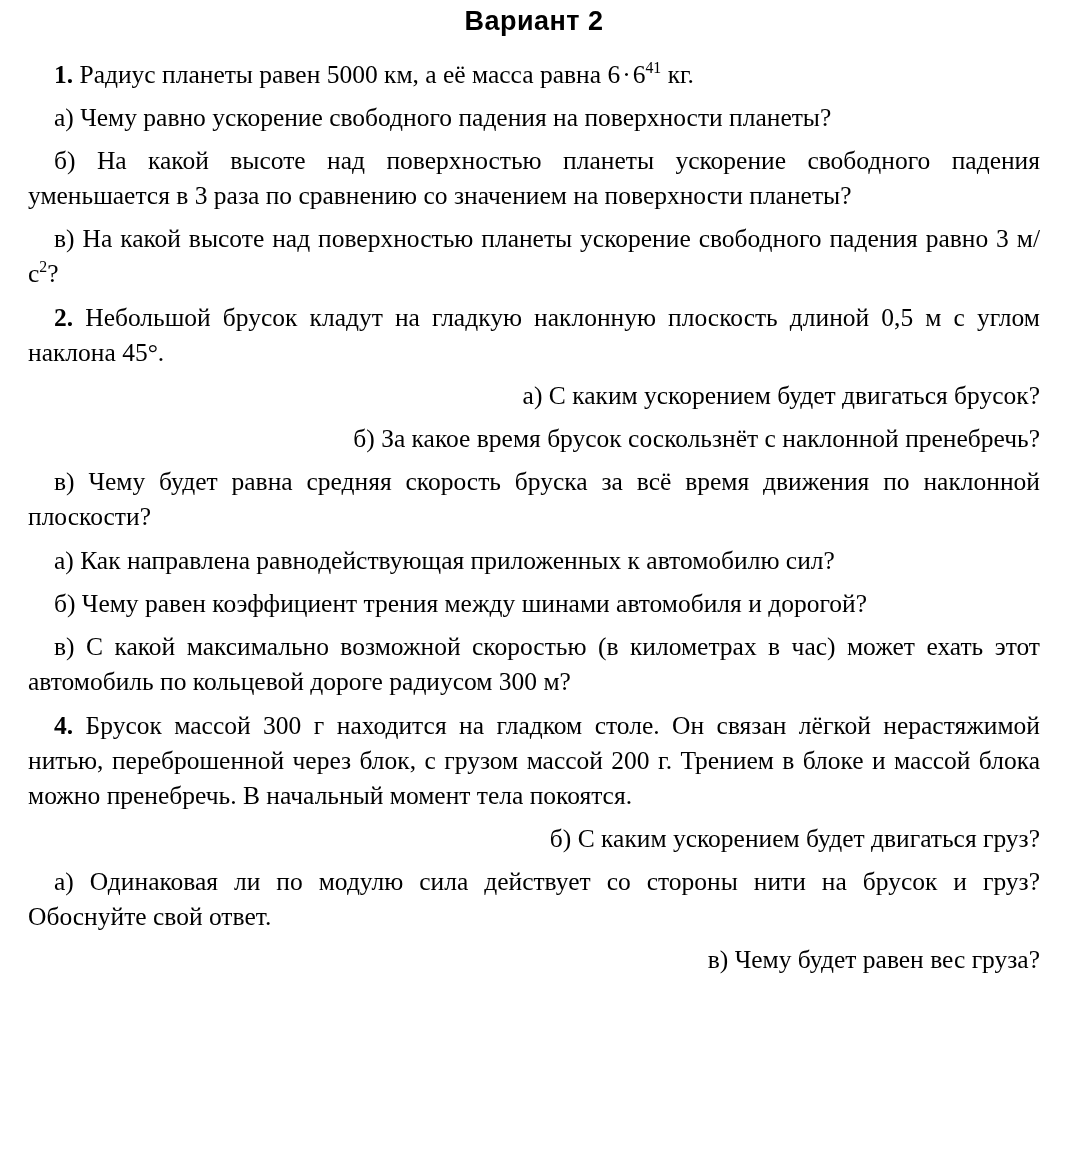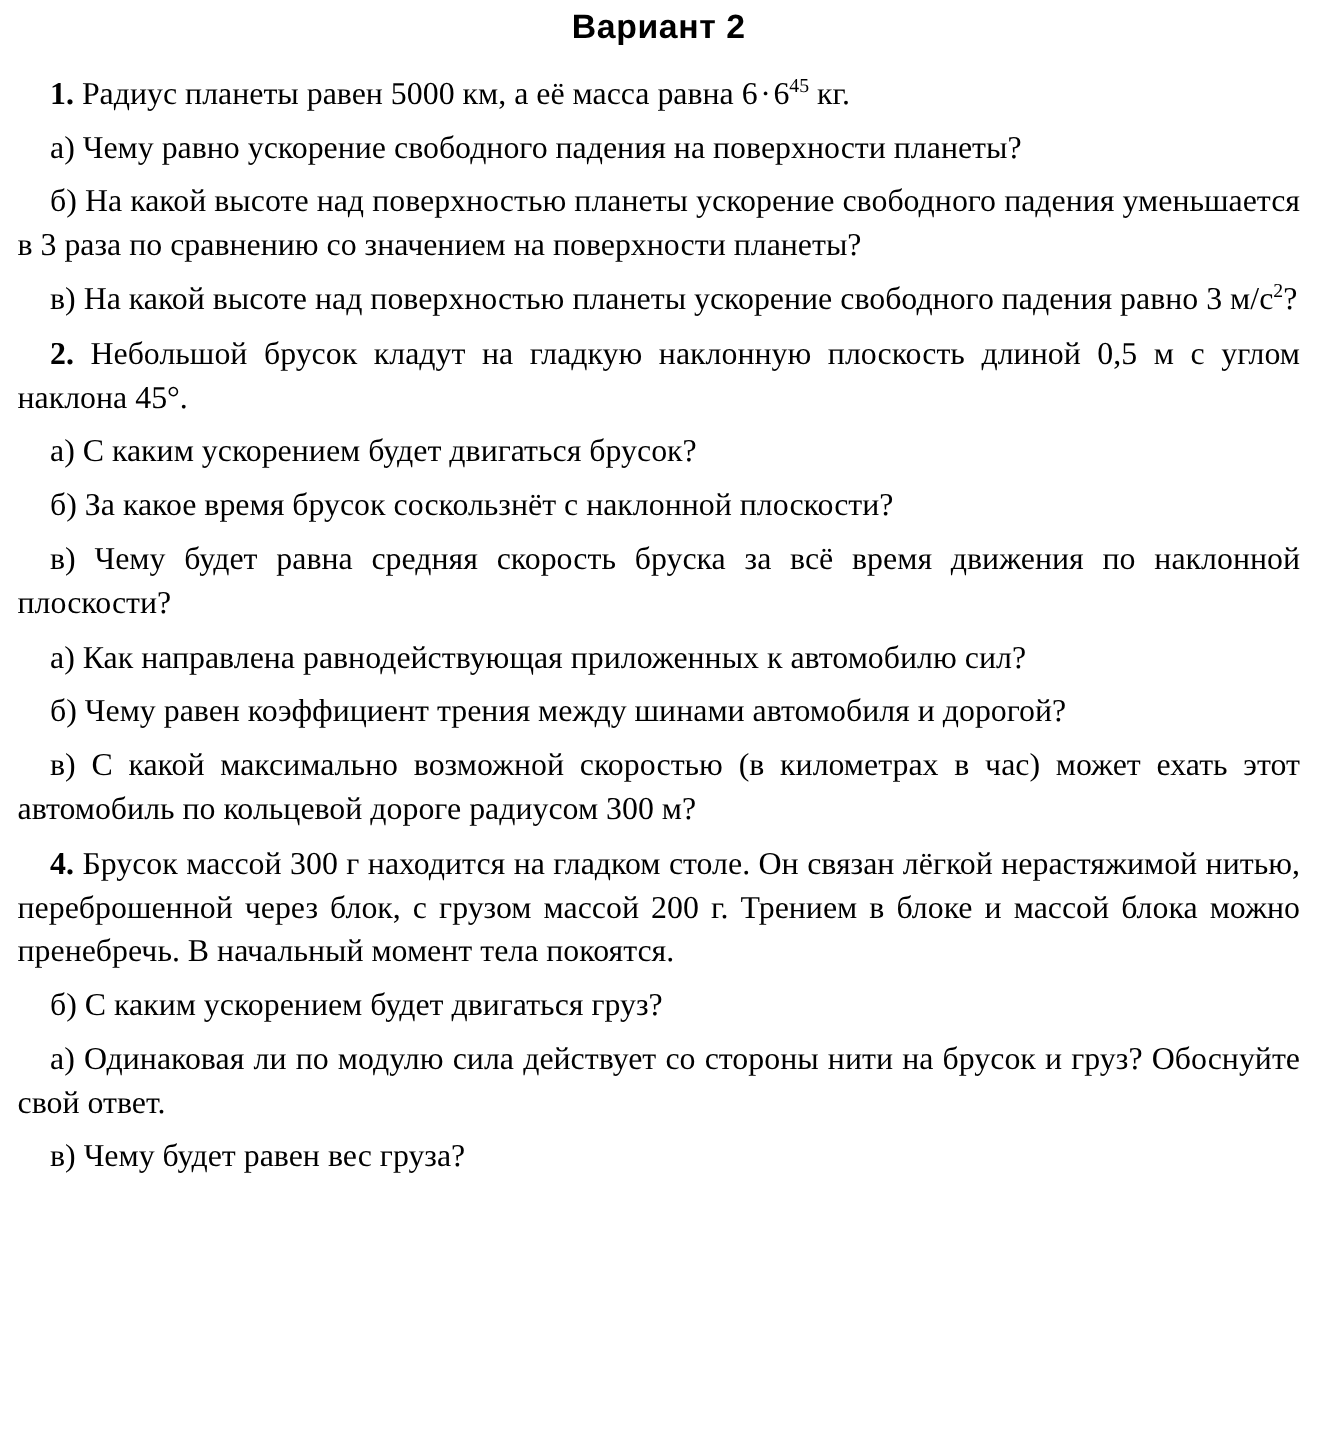--- a/index.html
+++ b/index.html
@@ -15,21 +15,21 @@
     font-family: "Liberation Serif", "DejaVu Serif", serif;
     color: #000000;
     -webkit-font-smoothing: antialiased;
   }
 
   .page {
     position: relative;
     width: 1070px;
     height: 1165px;
     box-sizing: border-box;
-    padding: 0 30px 0 14px;
+    padding: 0 30px 0 28px;
   }
 
   
   .doc-title {
     font-family: "Liberation Sans", "DejaVu Sans", sans-serif;
     font-weight: bold;
     font-size: 27px;
     line-height: 1;
     text-align: center;
     letter-spacing: 0.5px;
@@ -50,21 +50,21 @@
     text-justify: inter-word;
     text-indent: 26px;
     font-size: 25.5px;
     line-height: 35px;
     hyphens: manual;
     word-spacing: 0px;
   }
 
   
   .para.noj {
-    text-align: left;
+    text-align: right;
   }
 
   .para + .para {
     margin-top: 8px;
   }
 
   
   .statement .num {
     font-weight: bold;
   }
@@ -86,35 +86,35 @@
 </style>
 </head>
 <body>
 
 <div class="page">
 
   <h1 class="doc-title">Вариант 2</h1>
 
   <section class="task">
     <p class="para statement">
-      <span class="num">1.</span><span> Радиус планеты равен 5000 км, а её масса равна 6</span><span class="mdot">·</span><span>6</span><sup>45</sup><span> кг.</span>
+      <span class="num">1.</span><span> Радиус планеты равен 5000 км, а её масса равна 6</span><span class="mdot">·</span><span>6</span><sup>41</sup><span> кг.</span>
     </p>
     <p class="para subs">а) Чему равно ускорение свободного падения на поверхности пла­неты?</p>
     <p class="para">б) На какой высоте над поверхностью планеты ускорение свобод­ного падения уменьшается в 3 раза по сравнению со значением на по­верхности планеты?</p>
     <p class="para">
       <span>в) На какой высоте над поверхностью планеты ускорение свободно­го падения равно 3 м/с</span><sup>2</sup><span>?</span>
     </p>
   </section>
 
   <section class="task">
     <p class="para statement">
       <span class="num">2.</span><span> Небольшой брусок кладут на гладкую наклонную плоскость дли­ной 0,5 м с углом наклона 45°.</span>
     </p>
     <p class="para subs noj">а) С каким ускорением будет двигаться брусок?</p>
-    <p class="para noj">б) За какое время брусок соскользнёт с наклонной плоскости?</p>
+    <p class="para noj">б) За какое время брусок соскользнёт с наклонной пренебречь?</p>
     <p class="para">в) Чему будет равна средняя скорость бруска за всё время движе­ния по наклонной плоскости?</p>
   </section>
 
   <section class="task">
     <p class="para subs">а) Как направлена равнодействующая приложенных к автомобилю сил?</p>
     <p class="para">б) Чему равен коэффициент трения между шинами автомобиля и дорогой?</p>
     <p class="para">в) С какой максимально возможной скоростью (в километрах в час) может ехать этот автомобиль по кольцевой дороге радиусом 300 м?</p>
   </section>
 
   <section class="task">

